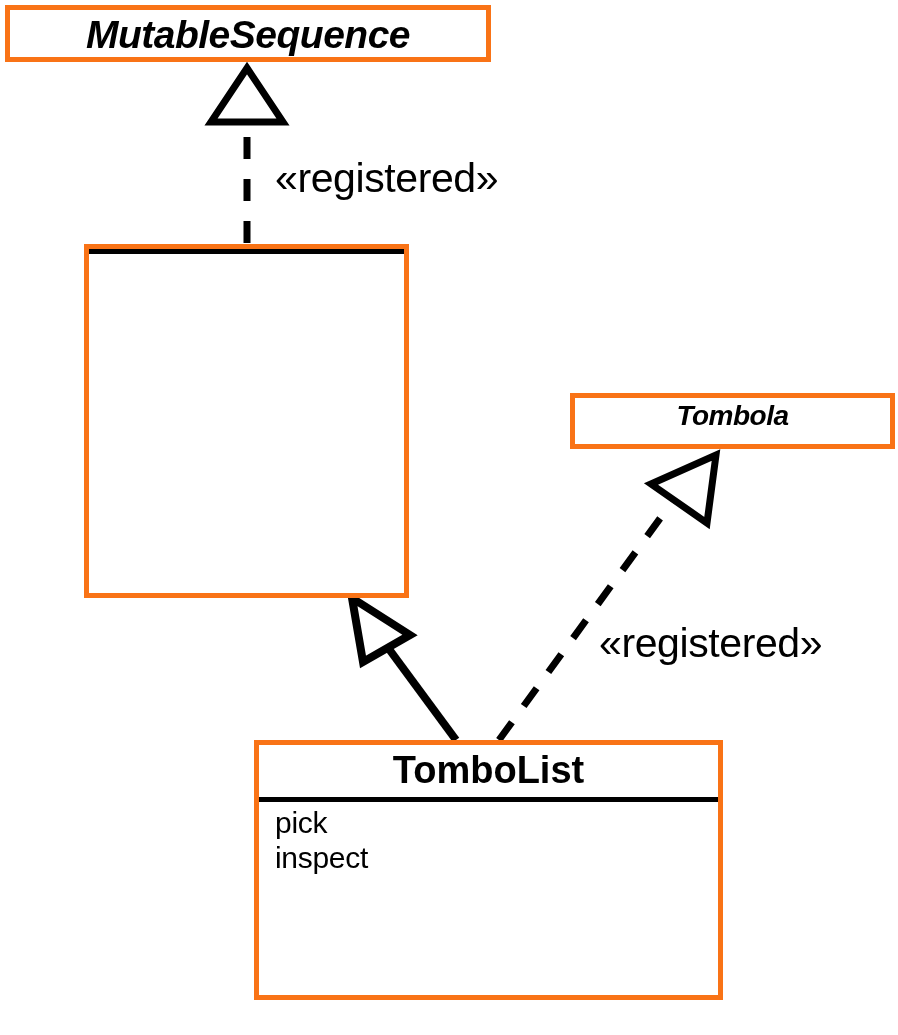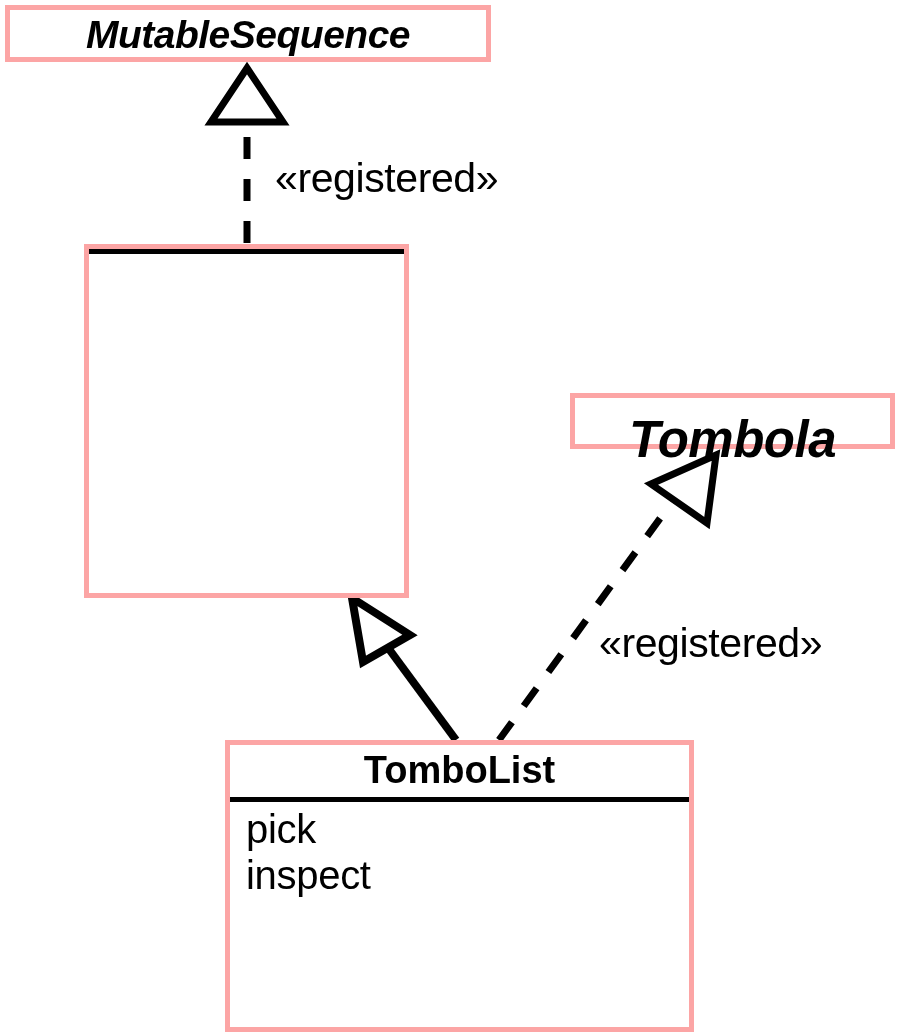--- a/index.html
+++ b/index.html
@@ -24,21 +24,21 @@
     width: 898px;
     height: 1035px;
     pointer-events: none;
   }
 
   
   .uml-class {
     position: absolute;
     box-sizing: border-box;
     background: #ffffff;
-    border: 5px solid #fca5a5;
+    border: 5px solid #f97316;
     z-index: 5;
   }
   .uml-header {
     box-sizing: border-box;
     text-align: center;
     font-weight: bold;
     color: #000000;
     line-height: 1;
     white-space: nowrap;
   }
@@ -91,43 +91,43 @@
   }
 
   
   #class-tombola {
     left: 570px;
     top: 393px;
     width: 325px;
     height: 56px;
   }
   #class-tombola .uml-header {
-    font-size: 51px;
-    padding-top: 16px;
+    font-size: 28px;
+    padding-top: 4px;
     letter-spacing: -0.5px;
   }
 
   
   #class-tombolist {
-    left: 225px;
+    left: 254px;
     top: 740px;
     width: 469px;
-    height: 292px;
+    height: 260px;
   }
   #class-tombolist .uml-header {
     font-size: 38px;
     height: 52px;
     line-height: 50px;
   }
   #class-tombolist .uml-members {
     padding-left: 16px;
     padding-top: 4px;
   }
   #class-tombolist .uml-member {
-    font-size: 40px;
+    font-size: 30px;
     line-height: 1.16;
   }
 
   
   .stereotype {
     position: absolute;
     font-size: 41px;
     color: #000000;
     white-space: nowrap;
     letter-spacing: -0.4px;

